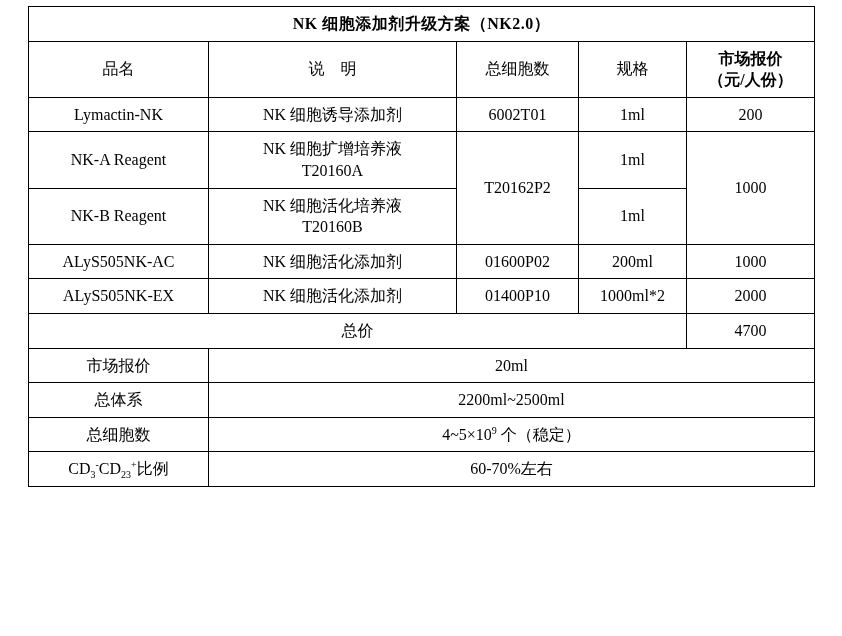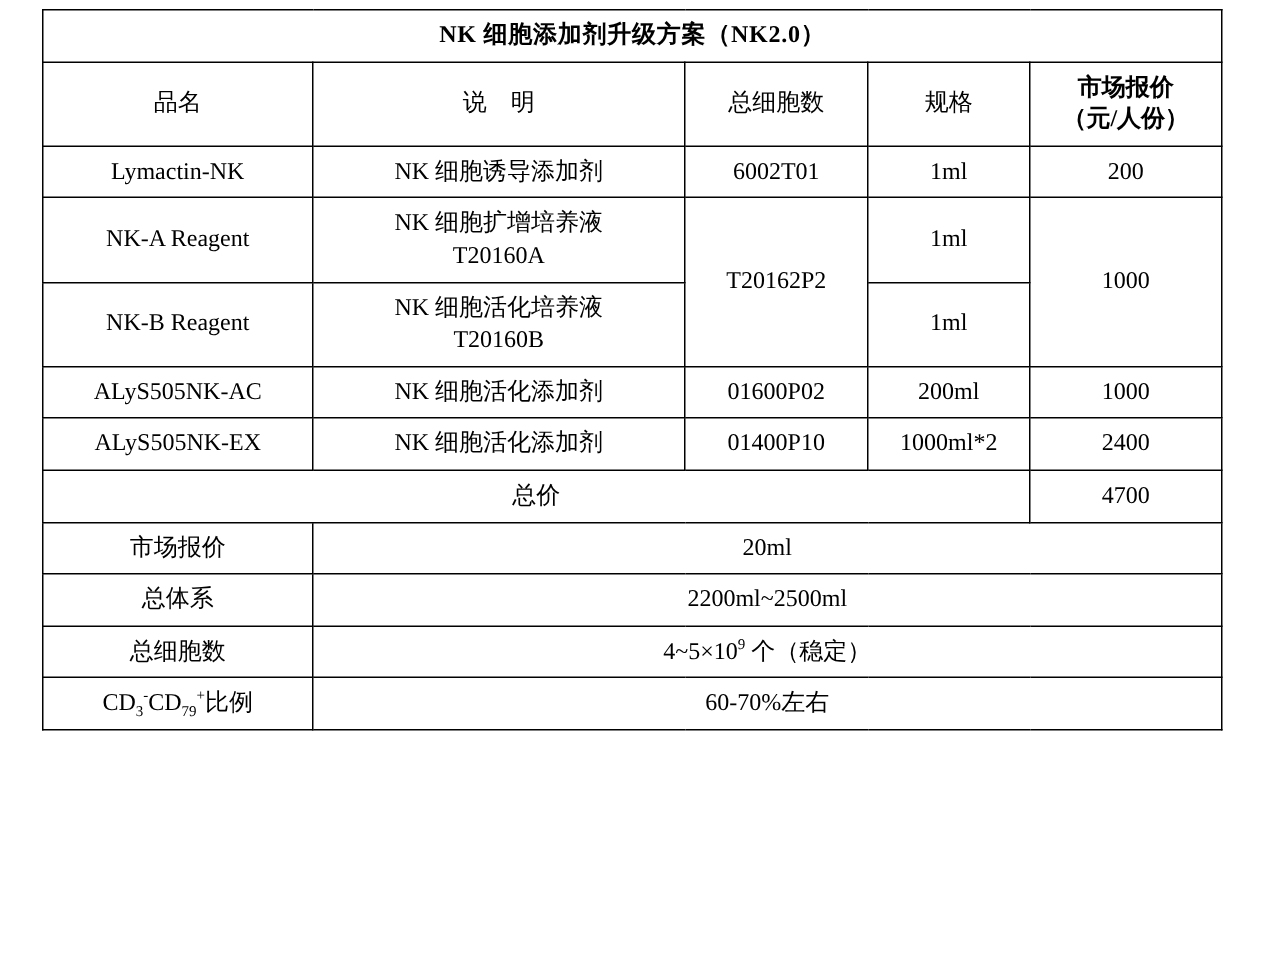--- a/index.html
+++ b/index.html
@@ -131,39 +131,39 @@
         <td>01600P02</td>
         <td>200ml</td>
         <td>1000</td>
       </tr>
 
       <tr>
         <td>ALyS505NK-EX</td>
         <td>NK 细胞活化添加剂</td>
         <td>01400P10</td>
         <td>1000ml*2</td>
-        <td>2400</td>
+        <td>2000</td>
       </tr>
 
       <tr>
         <td class="total-label" colspan="4">总价</td>
         <td>4700</td>
       </tr>
 
       <tr>
         <td class="bottom-label">市场报价</td>
         <td class="bottom-value" colspan="4">20ml</td>
       </tr>
       <tr>
         <td class="bottom-label">总体系</td>
         <td class="bottom-value" colspan="4">2200ml~2500ml</td>
       </tr>
       <tr>
         <td class="bottom-label">总细胞数</td>
         <td class="bottom-value" colspan="4"><span>4~5×10</span><sup>9</sup><span> 个（稳定）</span></td>
       </tr>
       <tr>
-        <td class="bottom-label"><span>CD</span><sub>3</sub><sup>-</sup><span>CD</span><sub>79</sub><sup>+</sup><span>比例</span></td>
+        <td class="bottom-label"><span>CD</span><sub>3</sub><sup>-</sup><span>CD</span><sub>23</sub><sup>+</sup><span>比例</span></td>
         <td class="bottom-value" colspan="4">60-70%左右</td>
       </tr>
     </tbody>
   </table>
 </div>
 
 </body></html>

